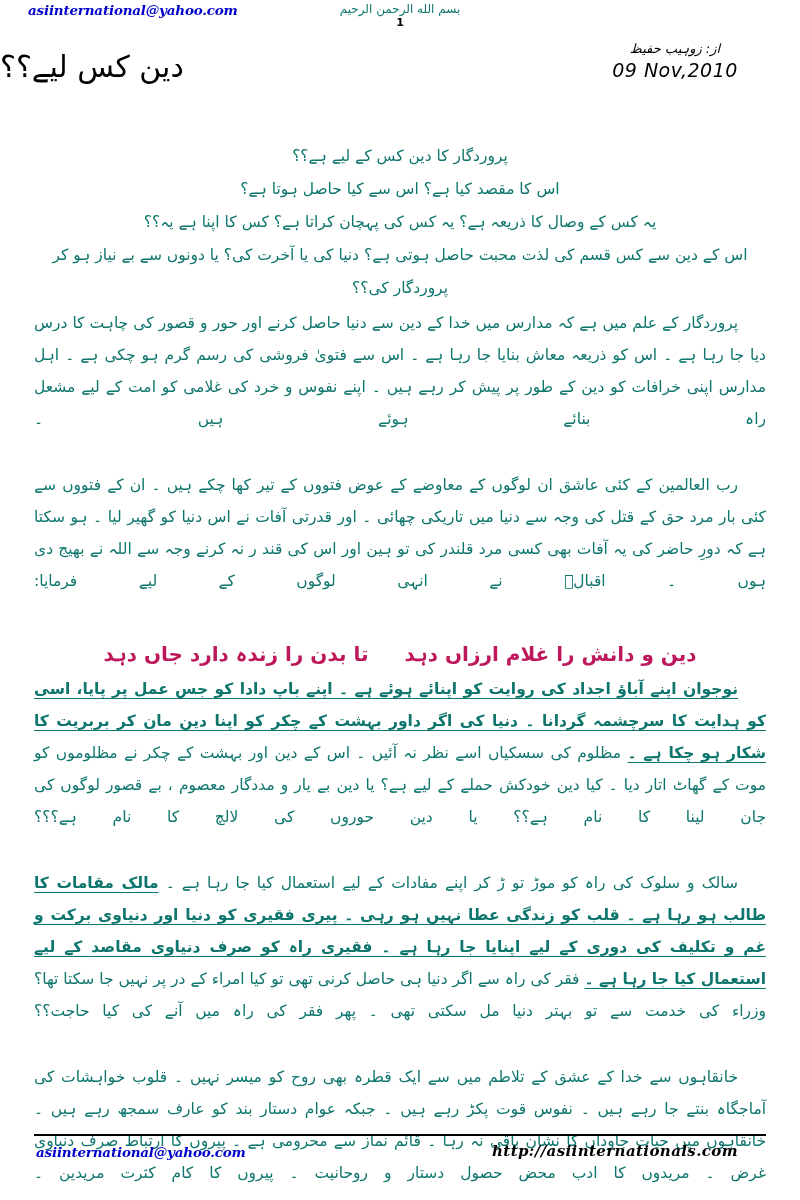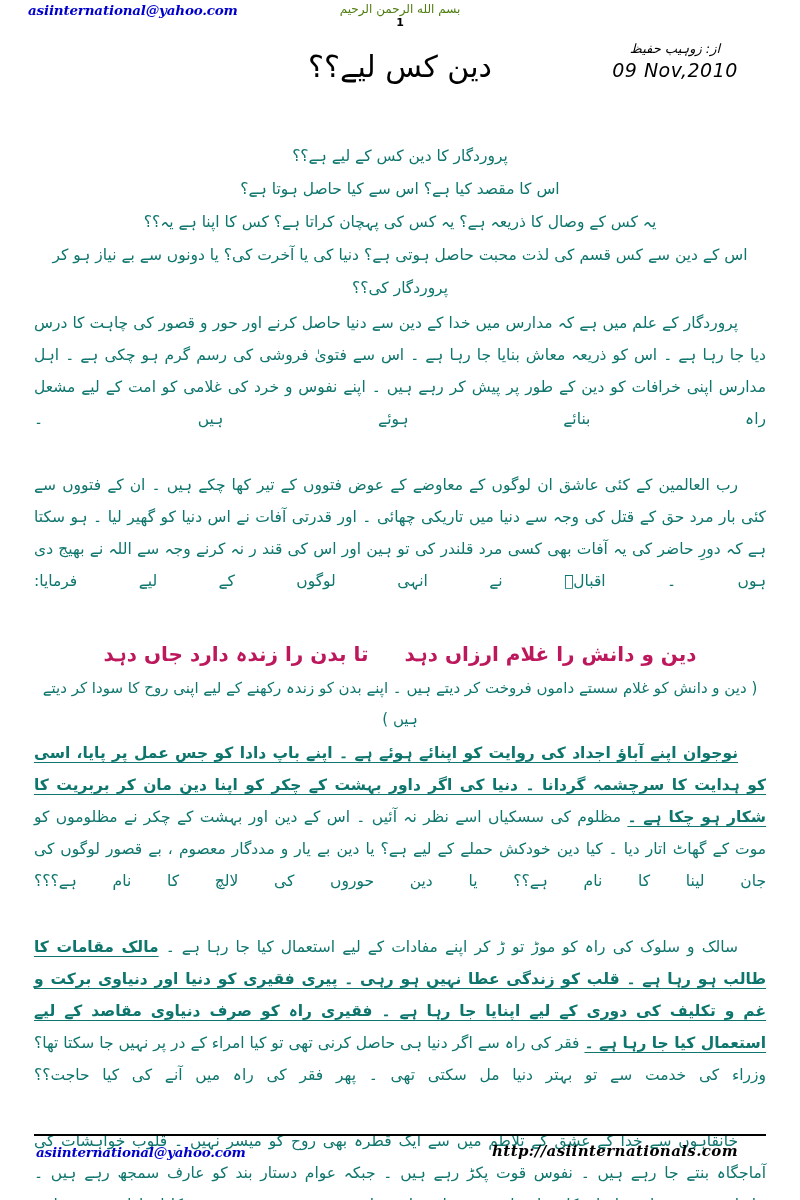--- a/index.html
+++ b/index.html
@@ -50,21 +50,21 @@
 
   .bismillah {
     position: absolute;
     top: 1px;
     left: 0;
     width: 800px;
     text-align: center;
     font-family: "DejaVu Sans", sans-serif;
     font-size: 12px;
     line-height: 16px;
-    color: #4d7c0f;
+    color: #0f766e;
     direction: rtl;
   }
 
   .page-number {
     position: absolute;
     top: 16px;
     left: 0;
     width: 800px;
     text-align: center;
     font-family: "DejaVu Sans", "Liberation Sans", sans-serif;
@@ -72,21 +72,21 @@
     font-weight: bold;
     color: #000;
     direction: ltr;
   }
 
   .doc-title {
     position: absolute;
     top: 44px;
     left: 0;
     width: 800px;
-    text-align: center;
+    text-align: left;
     font-family: "DejaVu Sans", sans-serif;
     font-size: 30px;
     line-height: 46px;
     font-weight: 500;
     direction: rtl;
     color: #000;
   }
 
   .byline-block {
     position: absolute;
@@ -254,21 +254,20 @@
     </div>
 
     <p class="para flow">پروردگار کے علم میں ہے کہ مدارس میں خدا کے دین سے دنیا حاصل کرنے اور حور و قصور کی چاہت کا درس دیا جا رہا ہے ۔ اس کو ذریعہ معاش بنایا جا رہا ہے ۔ اس سے فتویٰ فروشی کی رسم گرم ہو چکی ہے ۔ اہل مدارس اپنی خرافات کو دین کے طور پر پیش کر رہے ہیں ۔ اپنے نفوس و خرد کی غلامی کو امت کے لیے مشعل راہ بنائے ہوئے ہیں ۔</p>
 
     <p class="para flow">رب العالمین کے کئی عاشق ان لوگوں کے معاوضے کے عوض فتووں کے تیر کھا چکے ہیں ۔ ان کے فتووں سے کئی بار مرد حق کے قتل کی وجہ سے دنیا میں تاریکی چھائی ۔ اور قدرتی آفات نے اس دنیا کو گھیر لیا ۔ ہو سکتا ہے کہ دورِ حاضر کی یہ آفات بھی کسی مرد قلندر کی تو ہین اور اس کی قند ر نہ کرنے وجہ سے اللہ نے بھیج دی ہوں ۔ اقبالؒ نے انہی لوگوں کے لیے فرمایا:</p>
 
     <div class="couplet">
       <span class="hemistich">دین و دانش را غلام ارزاں دہد</span><span class="hemistich">تا بدن را زندہ دارد جاں دہد</span>
     </div>
 
-    <p class="para paren">( دین و دانش کو غلام سستے داموں فروخت کر دیتے ہیں ۔ اپنے بدن کو زندہ رکھنے کے لیے اپنی روح کا سودا کر دیتے ہیں )</p>
 
     <p class="para flow"><span class="em-bold">نوجوان اپنے آباؤ اجداد کی روایت کو اپنائے ہوئے ہے ۔ اپنے باپ دادا کو جس عمل پر پایا، اسی کو ہدایت کا سرچشمہ گردانا ۔ دنیا کی اگر داور بہشت کے چکر کو اپنا دین مان کر بربریت کا شکار ہو چکا ہے ۔</span><span> مظلوم کی سسکیاں اسے نظر نہ آئیں ۔ اس کے دین اور بہشت کے چکر نے مظلوموں کو موت کے گھاٹ اتار دیا ۔ کیا دین خودکش حملے کے لیے ہے؟ یا دین بے یار و مددگار معصوم ، بے قصور لوگوں کی جان لینا کا نام ہے؟؟ یا دین حوروں کی لالچ کا نام ہے؟؟؟</span></p>
 
     <p class="para flow"><span>سالک و سلوک کی راہ کو موڑ تو ڑ کر اپنے مفادات کے لیے استعمال کیا جا رہا ہے ۔ </span><span class="em-bold">مالک مقامات کا طالب ہو رہا ہے ۔ قلب کو زندگی عطا نہیں ہو رہی ۔ پیری فقیری کو دنیا اور دنیاوی برکت و غم و تکلیف کی دوری کے لیے اپنایا جا رہا ہے ۔ فقیری راہ کو صرف دنیاوی مقاصد کے لیے استعمال کیا جا رہا ہے ۔</span><span> فقر کی راہ سے اگر دنیا ہی حاصل کرنی تھی تو کیا امراء کے در پر نہیں جا سکتا تھا؟ وزراء کی خدمت سے تو بہتر دنیا مل سکتی تھی ۔ پھر فقر کی راہ میں آنے کی کیا حاجت؟؟</span></p>
 
     <p class="para flow">خانقاہوں سے خدا کے عشق کے تلاطم میں سے ایک قطرہ بھی روح کو میسر نہیں ۔ قلوب خواہشات کی آماجگاہ بنتے جا رہے ہیں ۔ نفوس قوت پکڑ رہے ہیں ۔ جبکہ عوام دستار بند کو عارف سمجھ رہے ہیں ۔ خانقاہوں میں حیات جاوداں کا نشان باقی نہ رہا ۔ قائم نماز سے محرومی ہے ۔ پیروں کا ارتباط صرف دنیاوی غرض ۔ مریدوں کا ادب محض حصول دستار و روحانیت ۔ پیروں کا کام کثرت مریدین ۔</p>
   </div>
 
   <div class="footer-band">
     <div class="footer-rule"></div>

